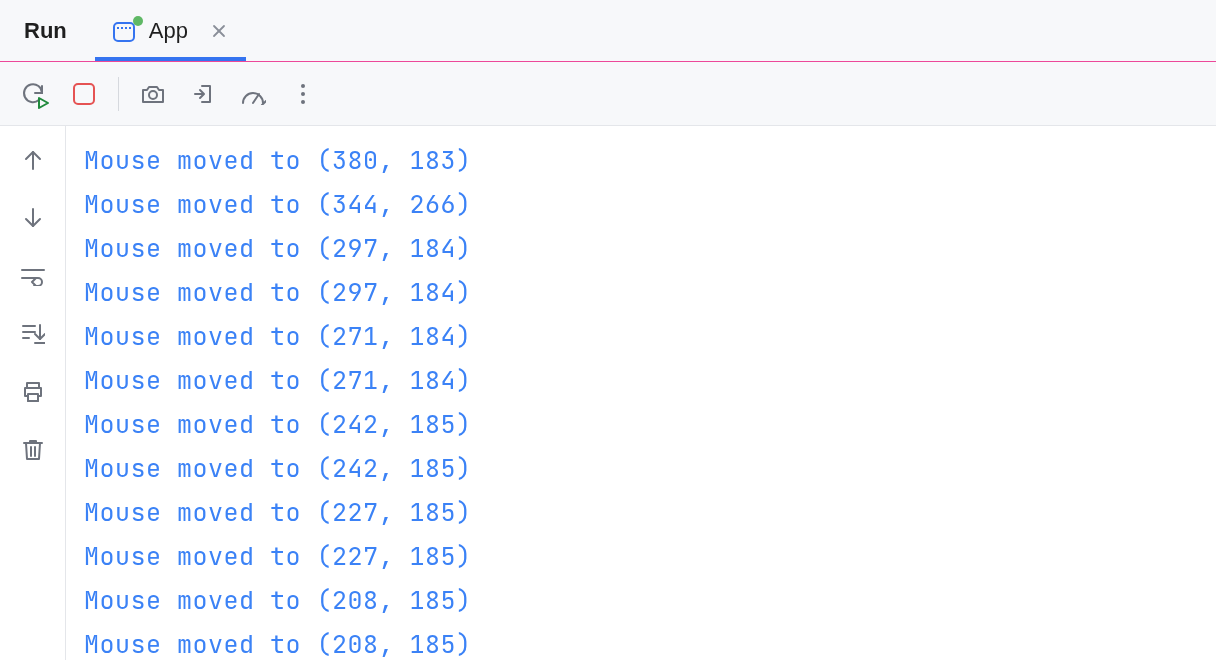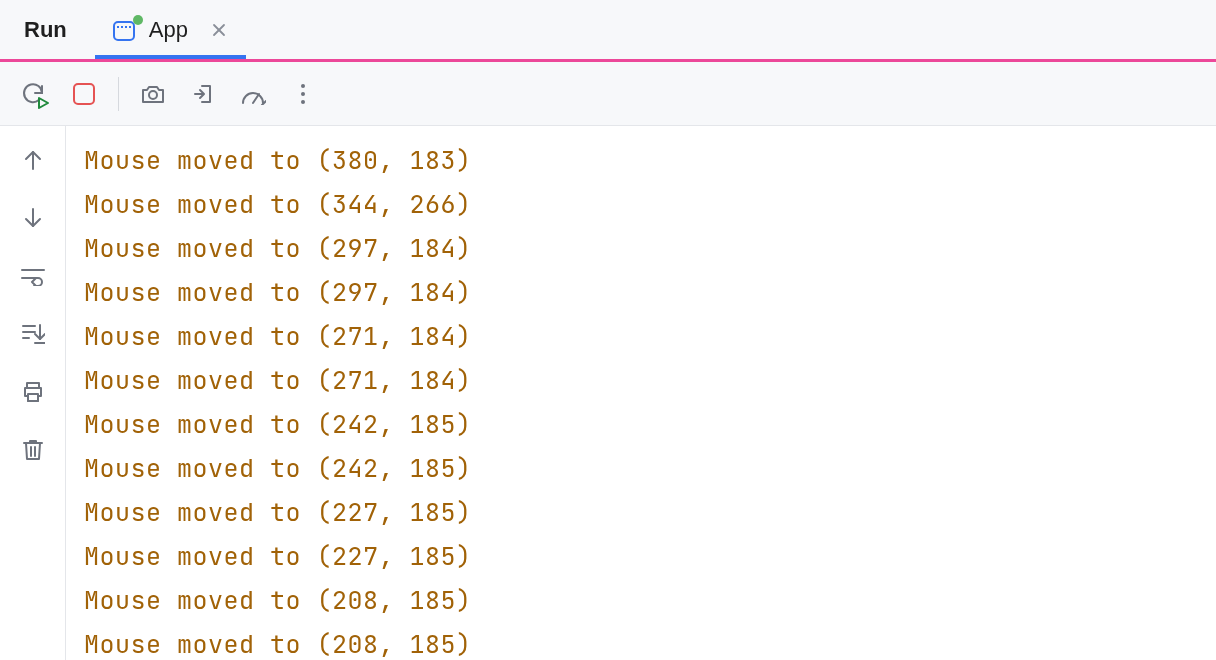--- a/index.html
+++ b/index.html
@@ -9,21 +9,21 @@
     font-family: -apple-system, BlinkMacSystemFont, "Segoe UI", Arial, sans-serif;
     background: #ffffff;
     overflow: hidden;
     color: #000;
   }
 
   
   .header {
     height: 62px;
     background: #f7f8fa;
-    border-bottom: 3px solid #ec4899;
+    border-bottom: 1px solid #ec4899;
     display: flex;
     align-items: stretch;
   }
   .header-title {
     display: flex;
     align-items: center;
     padding: 0 28px 0 24px;
     font-size: 22px;
     font-weight: 600;
     color: #1f1f1f;
@@ -155,21 +155,21 @@
     flex: 1;
     padding: 12px 18px;
     overflow: hidden;
   }
   .log-line {
     font-family: "JetBrains Mono", "SFMono-Regular", Menlo, Consolas, monospace;
     font-size: 25px;
     line-height: 44px;
     letter-spacing: 0.5px;
     white-space: pre;
-    color: #a16207;
+    color: #3b82f6;
   }
 </style>
 </head>
 <body>
 
 <div class="header">
   <div class="header-title">Run</div>
 
   <div class="tabs">
     <div class="tab">

